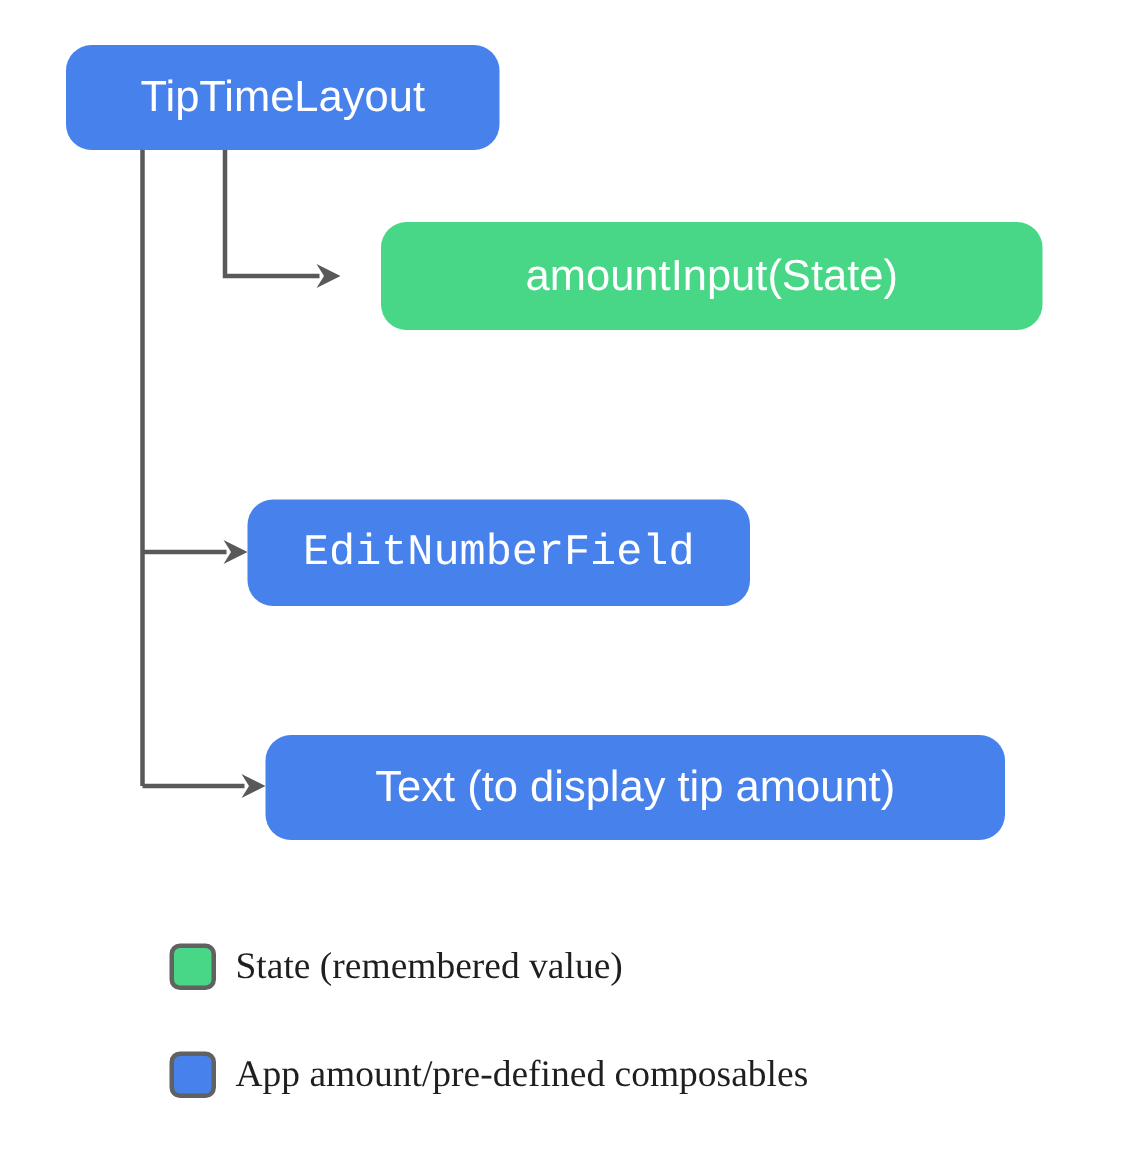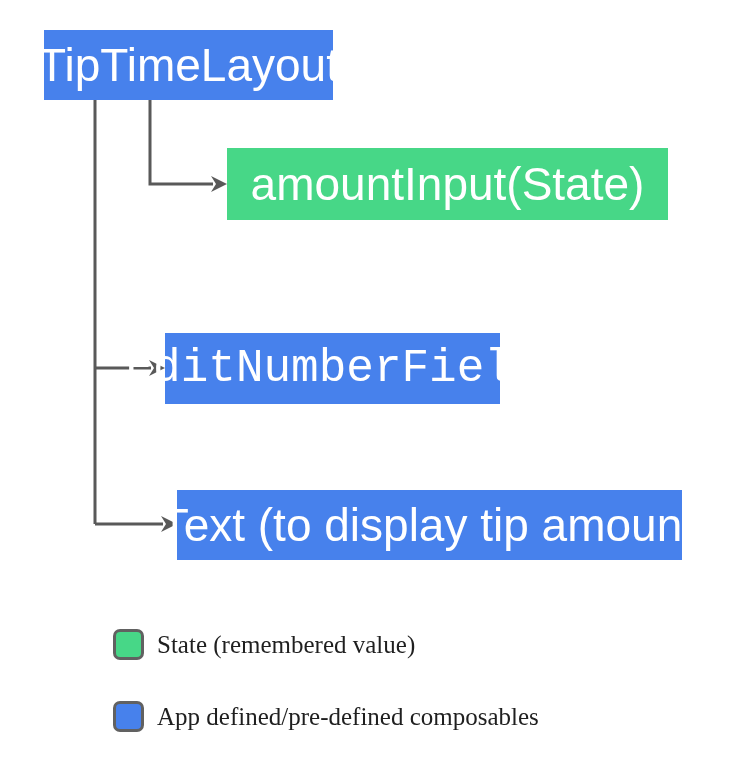--- a/index.html
+++ b/index.html
@@ -29,33 +29,33 @@
   }
   .head {
     fill: var(--connector, #595959);
     stroke: none;
   }
   .node {
     position: absolute;
     display: flex;
     align-items: center;
     justify-content: center;
-    border-radius: 0;
+    border-radius: 17px;
     color: var(--node-text, #ffffff);
-    font-size: 46px;
+    font-size: 29px;
     line-height: 1;
     white-space: nowrap;
   }
   .node.blue  { background: var(--node-blue, #4781EC); }
-  .node.green { background: var(--node-green, #47D787); }
+  .node.green { background: var(--node-green, #47D787); margin-left: 27px; }
 
   #node-root   { left: 44px;  top: 30px;  width: 289px; height: 70px; }
   #node-amount { left: 227px; top: 148px; width: 441px; height: 72px; }
   #node-edit   { left: 165px; top: 333px; width: 335px; height: 71px; font-family: Liberation Mono, monospace; }
-  #node-text   { left: 177px; top: 490px; width: 493px; height: 70px; padding-left: 12px; }
+  #node-text   { left: 177px; top: 490px; width: 493px; height: 70px; }
 
   .legend-row {
     position: absolute;
     left: 113px;
     display: flex;
     align-items: center;
     gap: 13px;
     height: 31px;
   }
   #legend-state       { top: 629px; }
@@ -106,16 +106,16 @@
 
   <div class="node blue" id="node-text">Text (to display tip amount)</div>
 
   <div class="legend-row" id="legend-state">
     <span class="swatch green"></span>
     <span class="legend-label">State (remembered value)</span>
   </div>
 
   <div class="legend-row" id="legend-composables">
     <span class="swatch blue"></span>
-    <span class="legend-label">App defined/pre-defined composables</span>
+    <span class="legend-label">App amount/pre-defined composables</span>
   </div>
 
 </div>
 
 </body></html>

